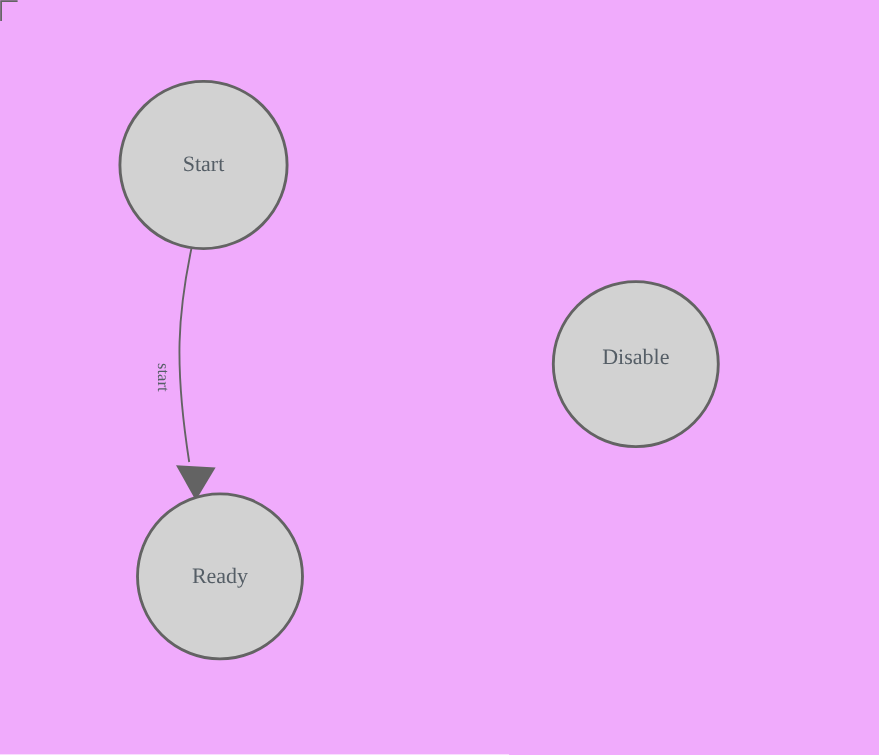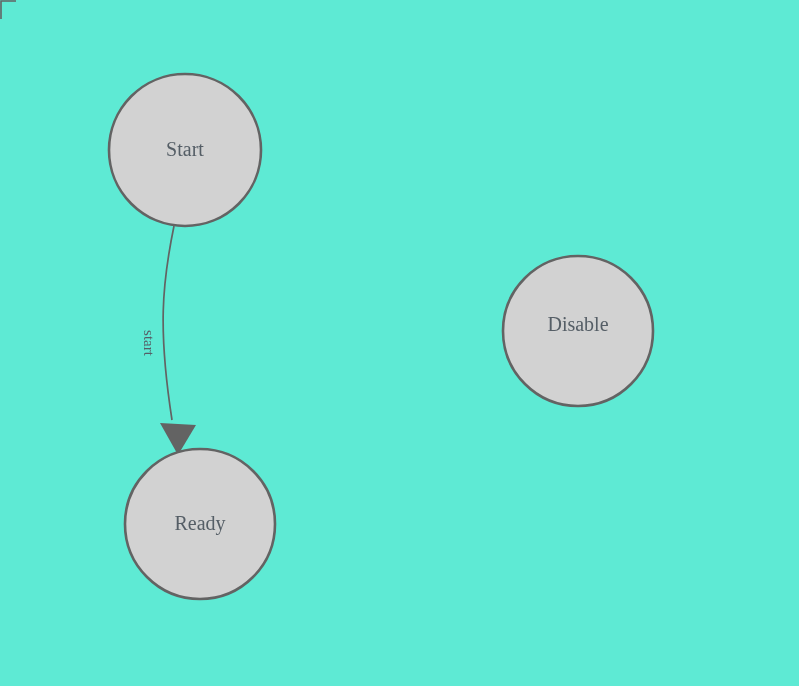--- a/index.html
+++ b/index.html
@@ -4,21 +4,21 @@
 <style>
   html, body {
     margin: 0;
     padding: 0;
     background: #ffffff;
   }
   #canvas {
     position: relative;
     width: 799px;
     height: 686px;
-    background: #5eead4;
+    background: #f0abfc;
     overflow: hidden;
     font-family: "Liberation Serif", "DejaVu Serif", serif;
   }
   #graph-svg {
     position: absolute;
     top: 0;
     left: 0;
     width: 799px;
     height: 686px;
     display: block;

